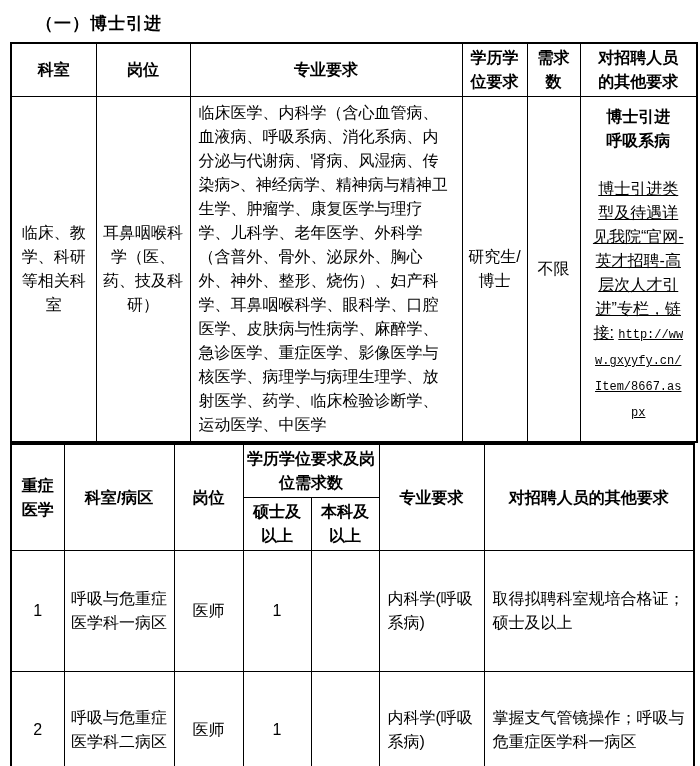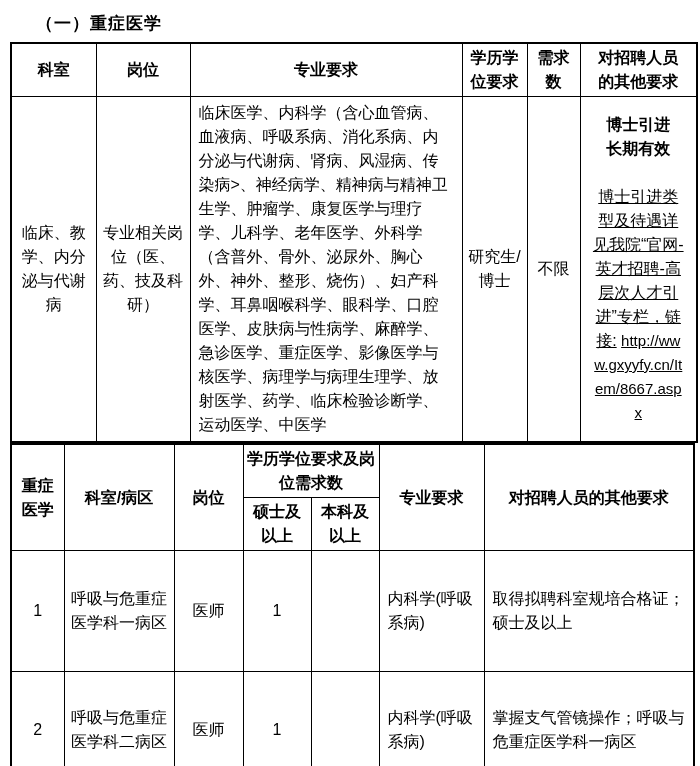--- a/index.html
+++ b/index.html
@@ -37,48 +37,48 @@
   
   .t1 th { height:46px; }
   .t1 .th-other { padding:2px 15px; }
   .t1 .major-cell {
     text-align:left;
     padding:4px 8px;
     line-height:24px;
   }
   .t1 .other-cell {
     vertical-align:top;
-    padding:16px 12px;
+    padding:8px 12px;
     line-height:24px;
     border-radius:17px;
   }
   .bold-line { font-weight:bold; }
   .spacer { height:24px; }
   .link-text { text-decoration:underline; }
   .url {
-    font-family:Liberation Sans, sans-serif;
-    font-size:15px;
+    font-family:Liberation Mono, monospace;
+    font-size:12px;
     text-decoration:underline;
     word-break:break-all;
   }
 
   
   .t2 .th-top { height:44px; }
   .t2 .th-group { padding:2px 2px; }
   .t2 .th-sub { height:44px; }
   .t2 .row-1 td { height:80px; }
   .t2 .row-2 td { height:76px; }
   .t2 .left { text-align:left; padding:20px 8px; }
 </style>
 </head>
 <body>
 
 <div class="page">
 
-  <div class="sec-title">（一）重症医学</div>
+  <div class="sec-title">（一）博士引进</div>
 
   <table class="t1">
     <colgroup>
       <col style="width:85px">
         <col style="width:94px">
         <col style="width:272px">
       <col style="width:65px">
         <col style="width:53px">
         <col style="width:117px">
     </colgroup>
@@ -87,28 +87,28 @@
         <th>科室</th>
         <th>岗位</th>
         <th>专业要求</th>
         <th>学历学位要求</th>
         <th>需求数</th>
         <th class="th-other">对招聘人员的其他要求</th>
       </tr>
     </thead>
     <tbody>
       <tr>
-        <td>临床、教学、内分泌与代谢病</td>
-        <td>专业相关岗位（医、药、技及科研）</td>
+        <td>临床、教学、科研等相关科室</td>
+        <td>耳鼻咽喉科学（医、药、技及科研）</td>
         <td class="major-cell">临床医学、内科学（含心血管病、血液病、呼吸系病、消化系病、内分泌与代谢病、肾病、风湿病、传染病&gt;、神经病学、精神病与精神卫生学、肿瘤学、康复医学与理疗学、儿科学、老年医学、外科学（含普外、骨外、泌尿外、胸心外、神外、整形、烧伤）、妇产科学、耳鼻咽喉科学、眼科学、口腔医学、皮肤病与性病学、麻醉学、急诊医学、重症医学、影像医学与核医学、病理学与病理生理学、放射医学、药学、临床检验诊断学、运动医学、中医学</td>
         <td>研究生/博士</td>
         <td>不限</td>
         <td class="other-cell">
           <div class="bold-line">博士引进</div>
-          <div class="bold-line">长期有效</div>
+          <div class="bold-line">呼吸系病</div>
           <div class="spacer"></div>
           <span class="link-text">博士引进类型及待遇详见我院“官网-英才招聘-高层次人才引进”专栏，链接:</span>
           <span class="url">http://www.gxyyfy.cn/Item/8667.aspx</span>
         </td>
       </tr>
     </tbody>
   </table>
 
 
   <table class="t2">

